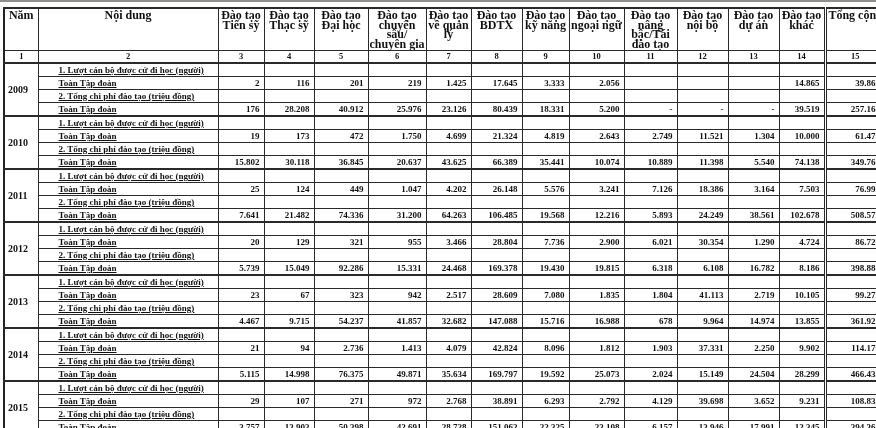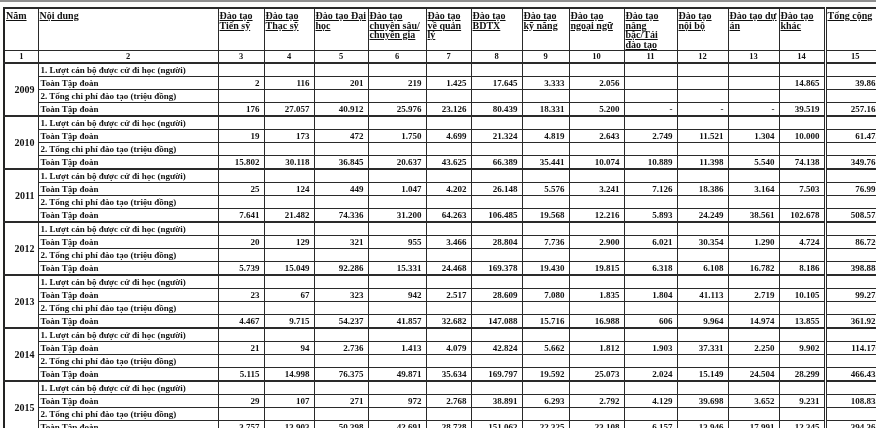--- a/index.html
+++ b/index.html
@@ -16,34 +16,34 @@
     border-collapse:collapse;table-layout:fixed;width:870px;
     background:#fff;
   }
   th,td{
     border:1px solid #2a2a2a;
     overflow:hidden;
     font-weight:bold;
     box-sizing:border-box;
   }
   thead th{
-    font-size:10px;line-height:9.5px;
-    text-align:left;vertical-align:top;
+    font-size:12px;line-height:9.5px;
+    text-align:center;vertical-align:top;
     padding:2px 1px 1px 1px;
-    height:36px;white-space:normal;text-decoration:underline;
+    height:36px;white-space:normal;
   }
   tr.cnum-row td{
     height:12px;font-size:8.5px;line-height:11px;text-align:center;padding:0 2px;
   }
   tbody td{
     height:13px;font-size:9px;line-height:12px;
     padding:0 3px;white-space:nowrap;
   }
-  td.yr{text-align:right;font-size:10px;}
-  td.lbl{text-align:left;padding-left:2px;}
+  td.yr{text-align:left;font-size:10px;}
+  td.lbl{text-align:left;padding-left:20px;text-decoration:underline;}
   td.num{text-align:right;padding-right:4px;}
   td.tot{border-left:3px double #2a2a2a;}
   th.tot{border-left:3px double #2a2a2a;}
   table{border:2px solid #222;}
   tr.grp-top td{border-top-width:2px;}
   thead tr:first-child th{border-top-width:2px;}
 </style>
 </head>
 <body>
 
@@ -150,21 +150,21 @@
           <td class="num"></td>
           <td class="num"></td>
           <td class="num"></td>
           <td class="num"></td>
           <td class="num"></td>
           <td class="num tot">-</td>
         </tr>
         <tr>
           <td class="lbl">Toàn Tập đoàn</td>
           <td class="num">176</td>
-          <td class="num">27.057</td>
+          <td class="num">28.208</td>
           <td class="num">40.912</td>
           <td class="num">25.976</td>
           <td class="num">23.126</td>
           <td class="num">80.439</td>
           <td class="num">18.331</td>
           <td class="num">5.200</td>
           <td class="num">-</td>
           <td class="num">-</td>
           <td class="num">-</td>
           <td class="num">39.519</td>
@@ -417,21 +417,21 @@
         <tr>
           <td class="lbl">Toàn Tập đoàn</td>
           <td class="num">4.467</td>
           <td class="num">9.715</td>
           <td class="num">54.237</td>
           <td class="num">41.857</td>
           <td class="num">32.682</td>
           <td class="num">147.088</td>
           <td class="num">15.716</td>
           <td class="num">16.988</td>
-          <td class="num">606</td>
+          <td class="num">678</td>
           <td class="num">9.964</td>
           <td class="num">14.974</td>
           <td class="num">13.855</td>
           <td class="num tot">361.921</td>
         </tr>
         <tr class="grp-top">
           <td class="yr" rowspan="4">2014</td>
           <td class="lbl">1. Lượt cán bộ được cử đi học (người)</td>
           <td class="num"></td>
           <td class="num"></td>
@@ -448,21 +448,21 @@
           <td class="num tot"></td>
         </tr>
         <tr>
           <td class="lbl">Toàn Tập đoàn</td>
           <td class="num">21</td>
           <td class="num">94</td>
           <td class="num">2.736</td>
           <td class="num">1.413</td>
           <td class="num">4.079</td>
           <td class="num">42.824</td>
-          <td class="num">5.662</td>
+          <td class="num">8.096</td>
           <td class="num">1.812</td>
           <td class="num">1.903</td>
           <td class="num">37.331</td>
           <td class="num">2.250</td>
           <td class="num">9.902</td>
           <td class="num tot">114.170</td>
         </tr>
         <tr>
           <td class="lbl">2. Tổng chi phí đào tạo (triệu đồng)</td>
           <td class="num"></td>

